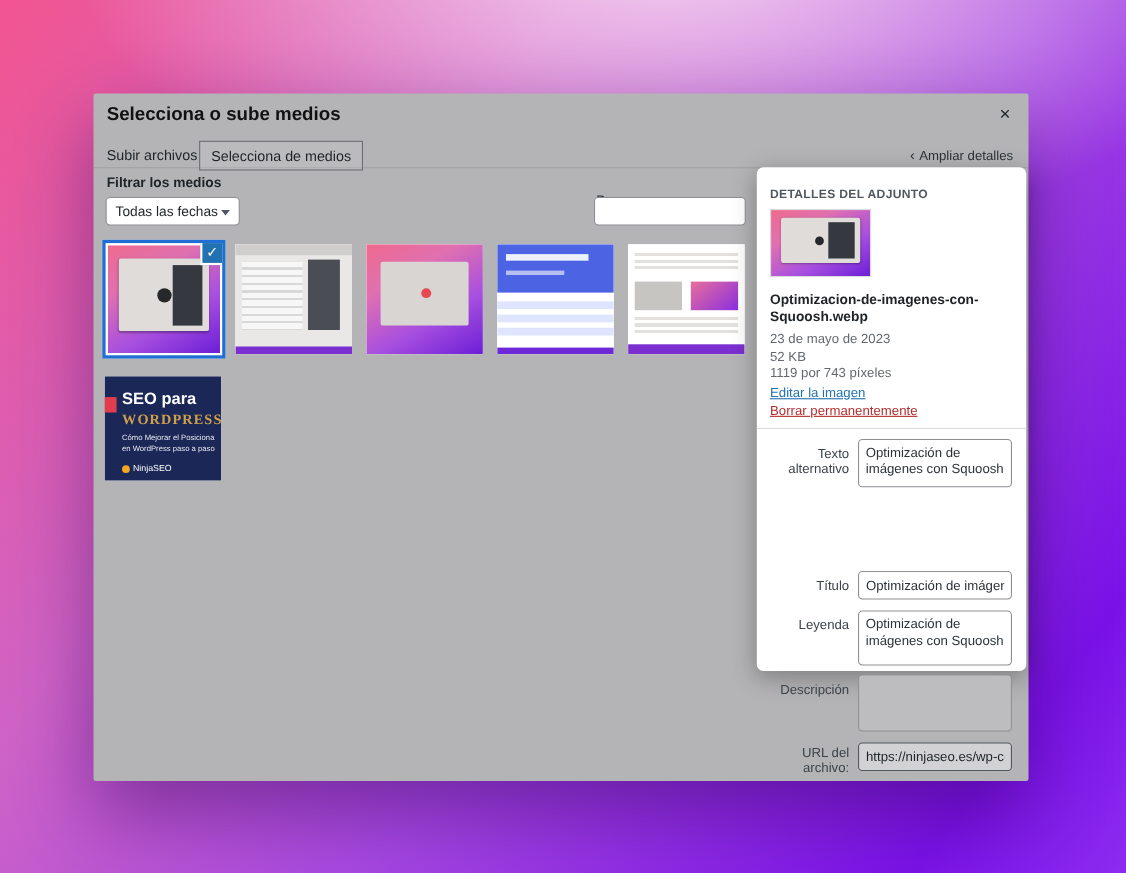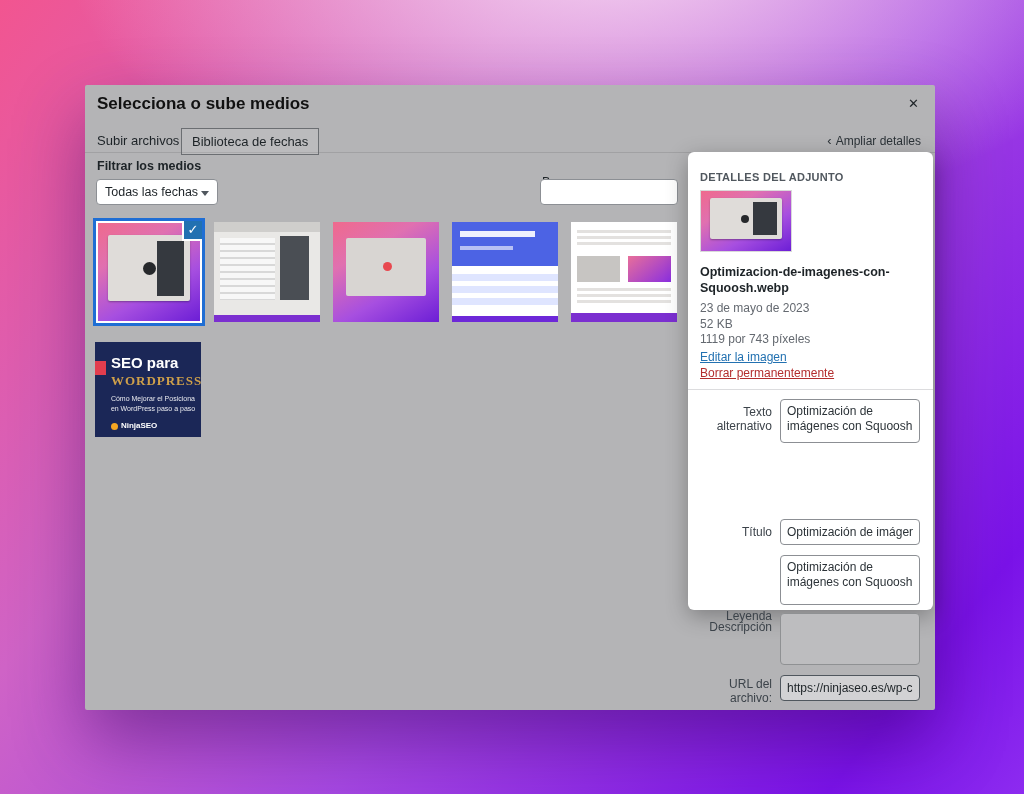--- a/index.html
+++ b/index.html
@@ -87,21 +87,21 @@
   .se-img2{ right:6%; top:34%; width:40%; height:26%; background:linear-gradient(140deg,#e86f9a,#8a2fe0); }
   .se-lines2{ left:6%; top:66%; width:88%; height:18%; background:repeating-linear-gradient(180deg,#e3e1df 0 3px,#fff 3px 6px); }
   .se-bot{ left:0; bottom:0; width:100%; height:9%; background:#7b2fd0; }
   
   .sf-bg{ inset:0; background:#1b2757; }
   .sf-badge{ left:0; top:20%; width:10%; height:15%; background:#e23d4e; }
   .sf-title{ left:15%; top:13%; font-size:15px; font-weight:bold; color:#fff; white-space:nowrap; }
   .sf-title2{ left:15%; top:33%; font-family:"Liberation Serif","DejaVu Serif",serif; font-weight:bold; font-size:13px; letter-spacing:1px; color:#cfa04a; text-transform:uppercase; white-space:nowrap; }
   .sf-sub{ left:15%; font-size:7px; color:rgba(255,255,255,.9); white-space:nowrap; }
   .sf-sub1{ top:56%; } .sf-sub2{ top:66%; }
-  .sf-brand{ left:15%; bottom:7%; font-size:8px; font-weight:bold; color:#fff; white-space:nowrap; }
+  .sf-brand{ left:15%; bottom:7%; font-size:8px; font-weight:normal; color:#fff; white-space:nowrap; }
   .sf-logo{ display:inline-block; width:7px; height:7px; background:#f5a623; border-radius:50%; margin-right:3px; vertical-align:middle; }
 
   .showing{ position:absolute; left:100px; top:396px; width:400px; text-align:center; font-size:12.5px; color:#20252a; }
 
   
   .card{
     position:absolute; left:603px; top:67px; width:245px; height:458px;
     background:#fff; border-radius:6px; box-shadow:0 6px 22px rgba(0,0,0,.30);
   }
   .c-head{ position:absolute; left:12px; top:19px; font-size:11px; font-weight:bold; letter-spacing:.3px; color:#50575e; }
@@ -109,21 +109,21 @@
   .c-name{ position:absolute; left:12px; top:112px; width:220px; font-size:12.5px; font-weight:bold; color:#1d2327; line-height:1.3; word-break:break-word; }
   .c-meta{ position:absolute; left:12px; top:149px; font-size:12px; color:#646970; line-height:15.5px; }
   .c-link{ position:absolute; left:12px; font-size:12px; text-decoration:underline; cursor:pointer; }
   .c-edit{ top:198px; color:#2271b1;text-align:right; }
   .c-del{ top:214px; color:#b32d2e; }
   .c-div{ position:absolute; left:0; top:237px; width:100%; height:1px; background:#dcdcde; }
 
   .f-label{ position:absolute; font-size:12px; color:#3c434a; text-align:right; line-height:14px; }
   .alt-label{ left:8px; top:253px; width:76px; }
   .title-label{ left:8px; top:373px; width:76px; }
-  .cap-label{ left:8px; top:409px; width:76px;margin-top:48px; }
+  .cap-label{ left:8px; top:409px; width:76px; }
 
   .field{ border:1px solid #8c8f94; border-radius:4px; background:#fff; font-size:12px; font-family:"Liberation Sans","DejaVu Sans",sans-serif; color:#2c3338; }
   textarea.field{ resize:none; padding:4px 6px; line-height:15px; }
   input.field{ padding:0 6px; }
   .alt-field{ position:absolute; left:92px; top:247px; width:140px; height:44px; }
   .help{ position:absolute; left:92px; top:300px; width:148px; font-size:11px; line-height:15px; color:#3c434a; }
   .help .hlink{ color:#2271b1; text-decoration:underline; cursor:pointer; }
   .title-input{ position:absolute; left:92px; top:367px; width:140px; height:26px; }
   .cap-field{ position:absolute; left:92px; top:403px; width:140px; height:50px; }
 
@@ -135,21 +135,21 @@
 </style>
 </head>
 <body>
 
 <div class="modal">
   <div class="m-title">Selecciona o sube medios</div>
   <div class="m-close">✕</div>
   <div class="router-line"></div>
 
   <div class="tab tab-1">Subir archivos</div>
-  <div class="tab tab-2">Biblioteca de fechas</div>
+  <div class="tab tab-2">Selecciona de medios</div>
 
   <div class="expand">
     <span class="chev">‹</span><span>Ampliar detalles</span>
   </div>
 
   <div class="lbl filter-label">Filtrar los medios</div>
   <div class="lbl buscar-label">Buscar</div>
 
   <div class="date-select">
     <span>Todas las fechas</span>

